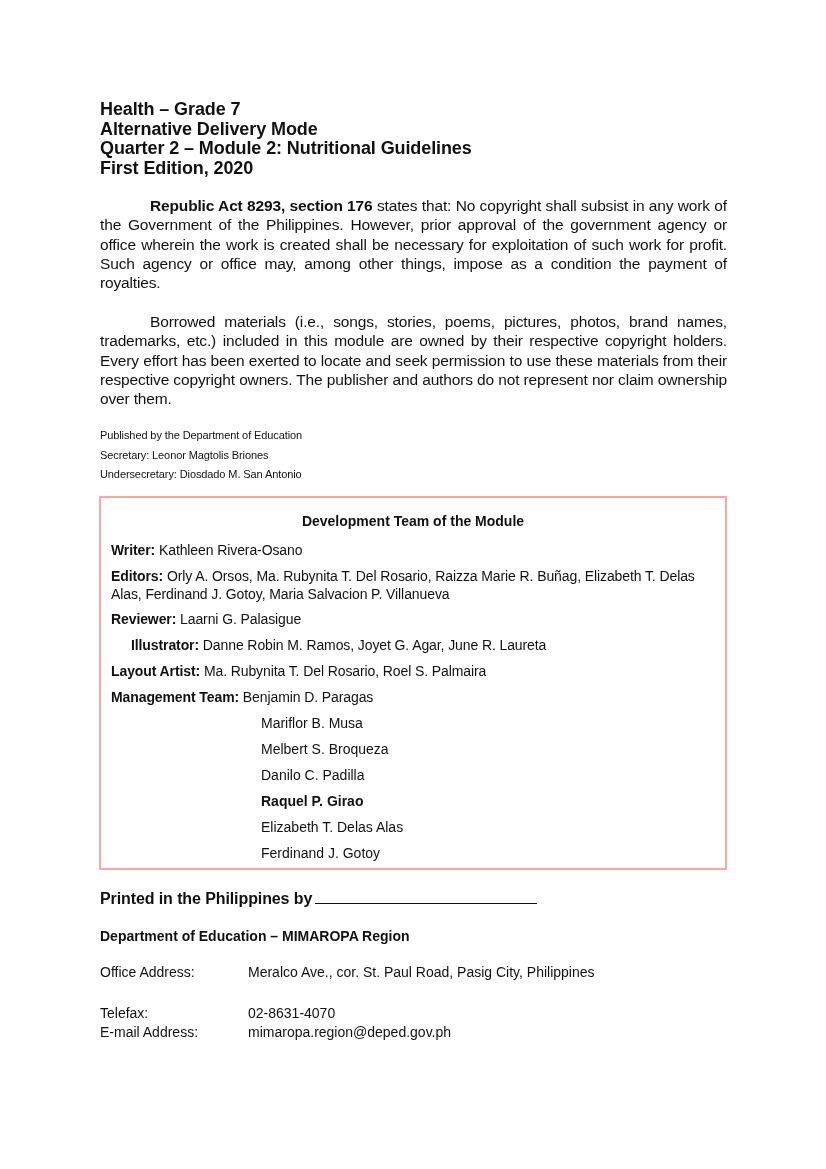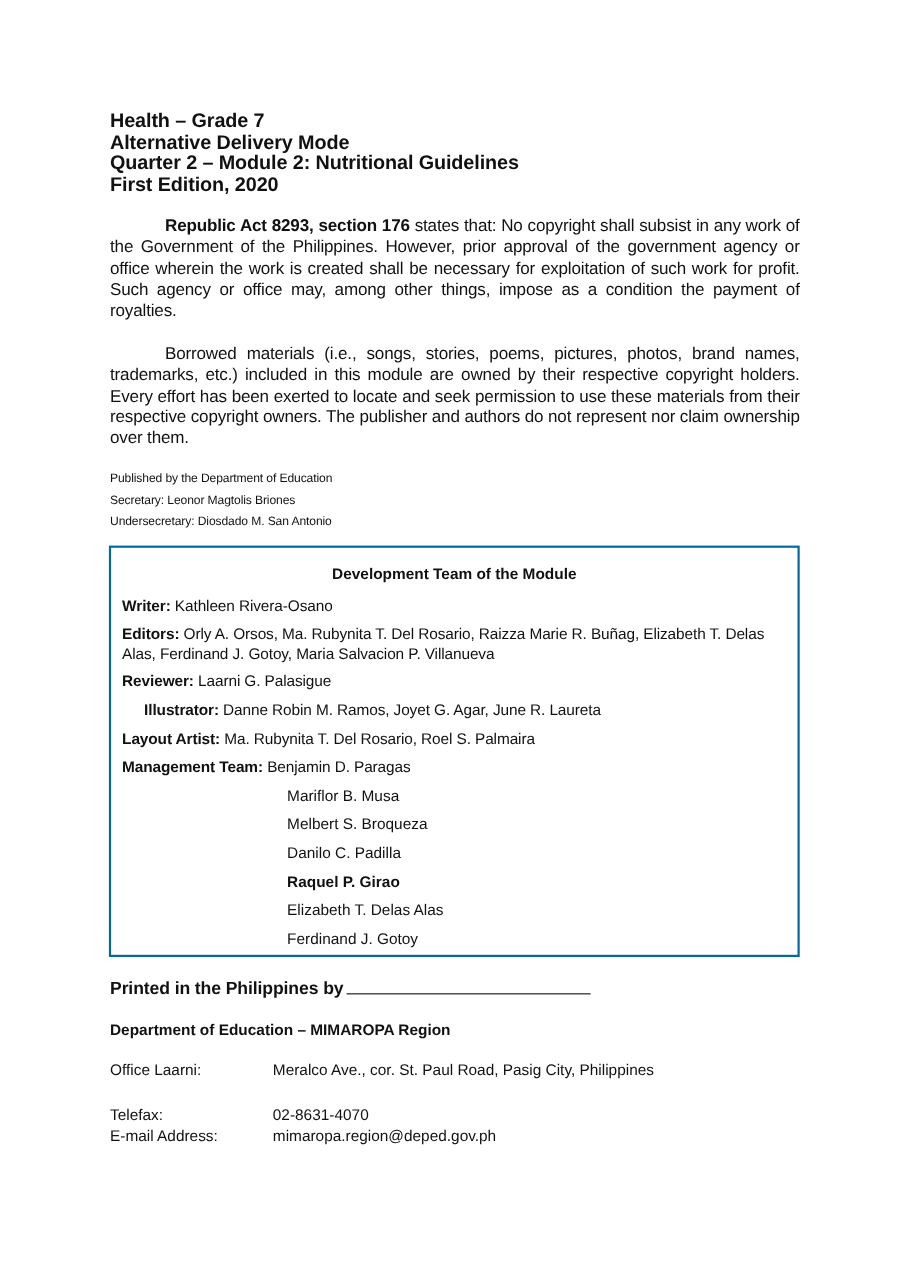--- a/index.html
+++ b/index.html
@@ -51,21 +51,21 @@
       font-size: 11px;
       line-height: 19.5px;
       letter-spacing: -0.1px;
     }
     .team-box {
       position: absolute;
       left: 99px;
       top: 496px;
       width: 624px;
       height: 370px;
-      border: 2px solid #0369a1;
+      border: 2px solid #fca5a5;
       box-sizing: content-box;
     }
     .team-title {
       position: absolute;
       left: 0;
       right: 0;
       top: 15px;
       text-align: center;
       font-weight: bold;
       font-size: 14px;
@@ -172,20 +172,20 @@
     <div class="mgmt-name" style="top:268px;">Danilo C. Padilla</div>
     <div class="mgmt-name" style="top:294px;font-weight:bold;">Raquel P. Girao</div>
     <div class="mgmt-name" style="top:320px;">Elizabeth T. Delas Alas</div>
     <div class="mgmt-name" style="top:346px;">Ferdinand J. Gotoy</div>
   </div>
 
   <div class="printed"><span>Printed in the Philippines by</span><span class="printed-line"></span></div>
 
   <div class="region">Department of Education – MIMAROPA Region</div>
 
-  <div class="contact-row" style="top:963px;"><span class="contact-label">Office Laarni:</span><span>Meralco Ave., cor. St. Paul Road, Pasig City, Philippines</span></div>
+  <div class="contact-row" style="top:963px;"><span class="contact-label">Office Address:</span><span>Meralco Ave., cor. St. Paul Road, Pasig City, Philippines</span></div>
 
   <div class="contact-row" style="top:1004px;"><span class="contact-label">Telefax:</span><span>02-8631-4070</span></div>
 
   <div class="contact-row" style="top:1023px;"><span class="contact-label">E-mail Address:</span><span>mimaropa.region@deped.gov.ph</span></div>
 
   <div class="watermark">www.modyul.online</div>
 </div>
 
 </body></html>

